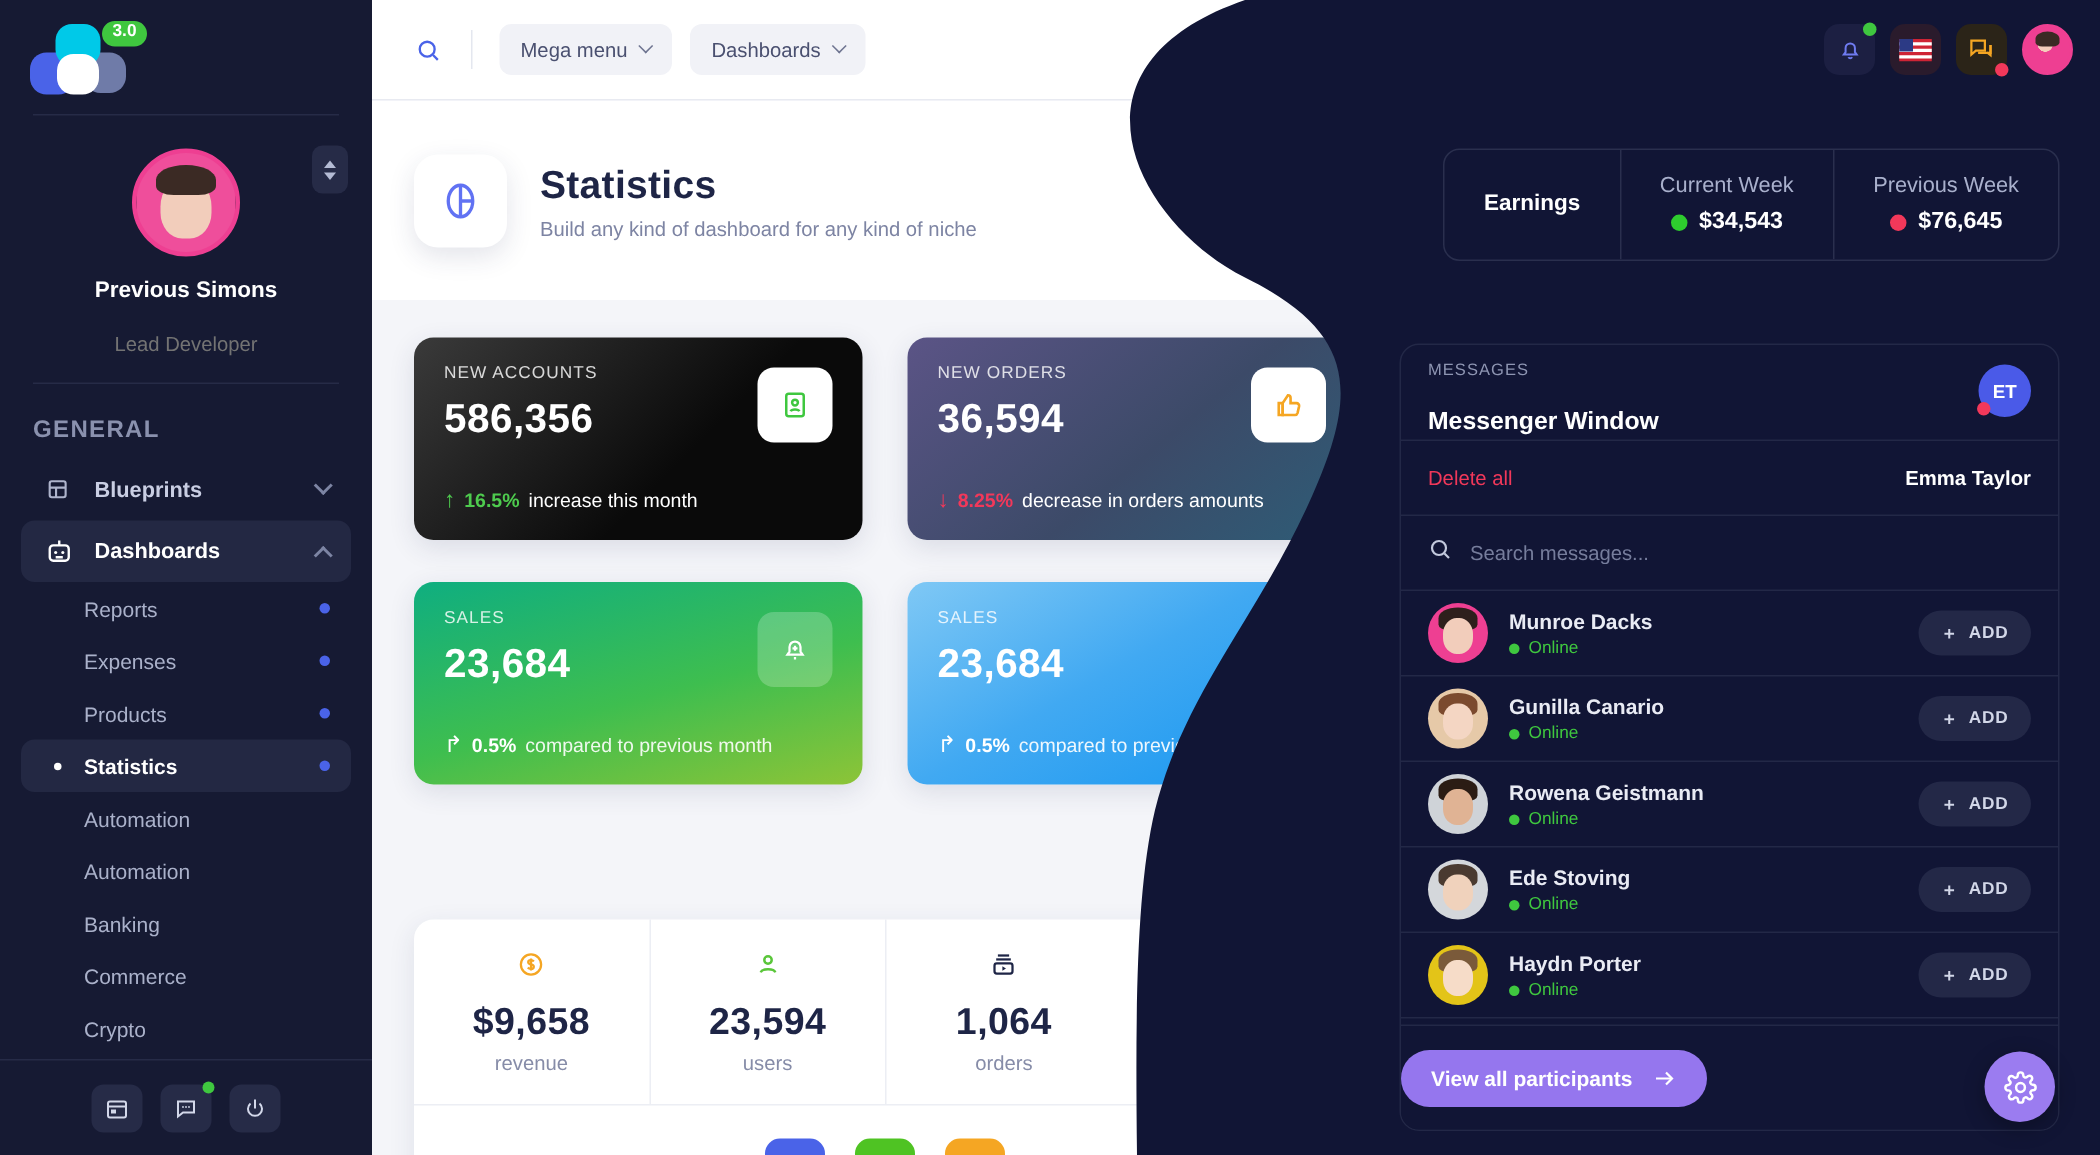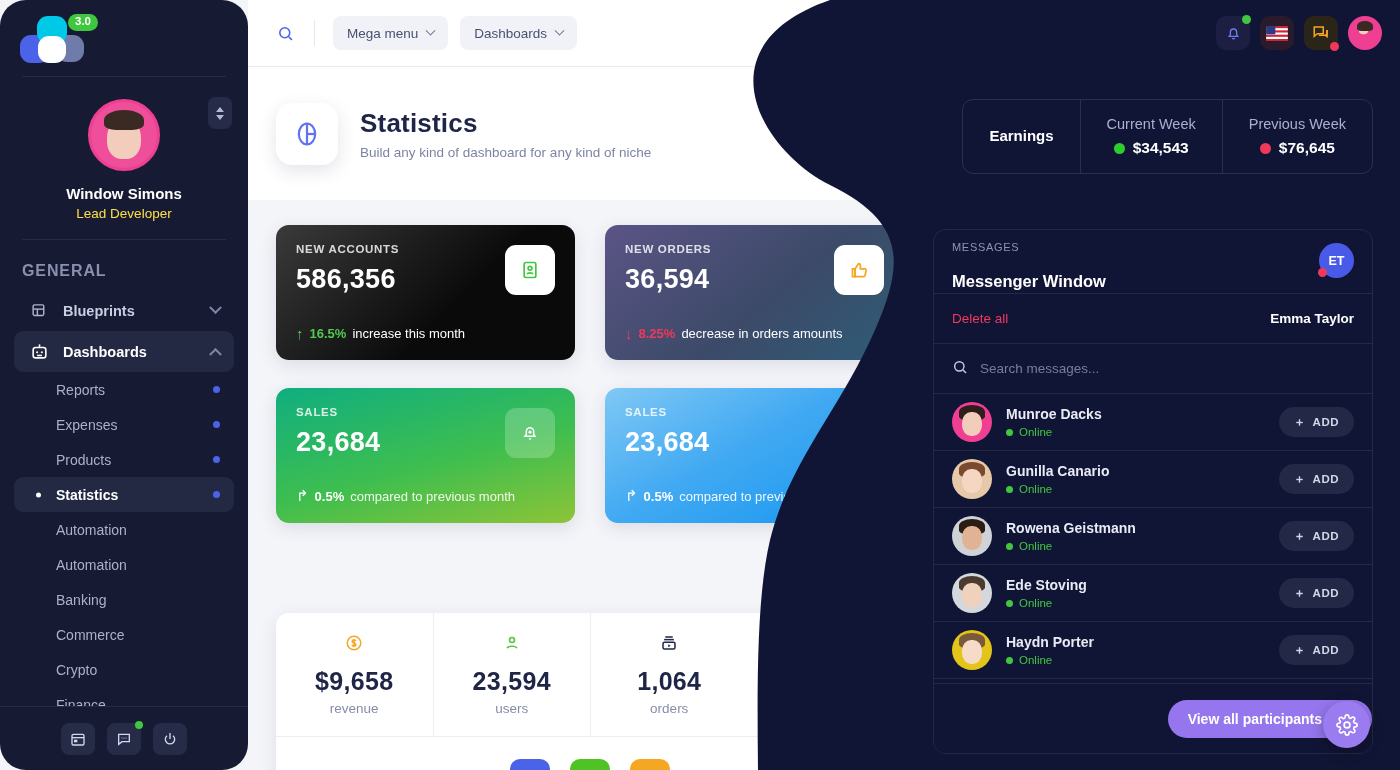--- a/index.html
+++ b/index.html
@@ -7,21 +7,21 @@
     width: 1400px; height: 770px;
     font-family: "Liberation Sans", sans-serif;
     background: #f4f5f9;
     overflow: hidden;
   }
   #root { position: relative; width: 1400px; height: 770px; }
 
   
   .sidebar {
     position: absolute; left: 0; top: 0; width: 248px; height: 770px;
-    background: #161a33; display: flex; flex-direction: column; z-index: 40; border-radius: 26px;
+    background: #161a33; display: flex; flex-direction: column; z-index: 40;
   }
   .brand { height: 76px; display: flex; align-items: center; padding-left: 18px; }
   .logo-wrap { position: relative; width: 70px; height: 44px; }
   .dot-c { position: absolute; border-radius: 10px; }
   .dot-top  { width: 30px; height: 28px; left: 19px; top: 0px;  background: #00c9e8; border-radius: 11px; }
   .dot-left { width: 30px; height: 28px; left: 2px;  top: 19px; background: #4a63e8; border-radius: 11px; }
   .dot-mid  { width: 28px; height: 27px; left: 20px; top: 20px; background: #ffffff; border-radius: 11px; }
   .dot-right{ width: 28px; height: 27px; left: 38px; top: 19px; background: #6f7ba8; border-radius: 11px; }
   .ver-badge {
     position: absolute; left: 50px; top: -2px; background: #3fc73f; color: #fff;
@@ -37,21 +37,21 @@
   }
   .avatar-lg::before {
     content: ""; position: absolute; left: 24%; top: 24%; width: 52%; height: 62%;
     border-radius: 48% 48% 42% 42%; background: #f2cdbb;
   }
   .avatar-lg::after {
     content: ""; position: absolute; left: 20%; top: 12%; width: 60%; height: 30%;
     border-radius: 50% 50% 30% 30%; background: #3b2a24;
   }
   .prof-name { color: #fff; font-size: 15px; font-weight: bold; }
-  .prof-role { color: #fde047; font-size: 13.5px; margin-top: 4px; }
+  .prof-role { color: #737373; font-size: 13.5px; margin-top: 20px; }
   .prof-toggle {
     position: absolute; right: 16px; top: 20px; width: 24px; height: 32px;
     background: #262b47; border-radius: 7px; display: flex; flex-direction: column;
     align-items: center; justify-content: center; gap: 3px; cursor: pointer;
   }
   .caret-u, .caret-d { width: 0; height: 0; border-left: 4px solid transparent; border-right: 4px solid transparent; }
   .caret-u { border-bottom: 5px solid #b4bbd4; }
   .caret-d { border-top: 5px solid #b4bbd4; }
 
   .nav-scroll { flex: 1; overflow: hidden; padding-top: 16px; position: relative; }
@@ -134,21 +134,21 @@
   .earn-val { display: flex; align-items: center; justify-content: center; gap: 8px; margin-top: 7px; color: #fff; font-size: 15.5px; font-weight: bold; }
   .earn-dot { width: 11px; height: 11px; border-radius: 50%; }
 
   
   .cards { position: absolute; left: 28px; top: 158px; width: 628px; }
   .card-row { display: flex; gap: 30px; margin-bottom: 28px; }
   .stat-card {
     width: 299px; height: 135px; border-radius: 13px; padding: 18px 20px 0;
     position: relative; color: #fff; box-shadow: 0 5px 18px rgba(40,50,90,.12);
   }
-  .sc-label { font-size: 11.5px; letter-spacing: .7px; font-weight: bold; opacity: .82; }
+  .sc-label { font-size: 11.5px; letter-spacing: .7px; font-weight: normal; opacity: .82; }
   .sc-value { font-size: 27px; font-weight: bold; margin-top: 9px; letter-spacing: .3px; }
   .sc-foot { position: absolute; left: 20px; bottom: 18px; font-size: 13px; display: flex; align-items: center; gap: 6px; white-space: nowrap; }
   .sc-pct { font-weight: bold; text-align: right; }
   .sc-badge {
     position: absolute; right: 20px; top: 20px; width: 50px; height: 50px; border-radius: 11px;
     background: #fff; display: flex; align-items: center; justify-content: center; font-size: 22px;
   }
   .sc-badge.ghost { background: rgba(255,255,255,.22); }
 
   
@@ -195,21 +195,21 @@
   .c-av .face { position: absolute; left: 25%; top: 26%; width: 50%; height: 58%; border-radius: 46%; }
   .c-av .hair { position: absolute; left: 17%; top: 8%; width: 66%; height: 36%; border-radius: 50% 50% 26% 26%; }
   .c-name { color: #e9ebf4; font-size: 14px; font-weight: bold; }
   .c-status { color: #3fc73f; font-size: 11.5px; margin-top: 4px; display: flex; align-items: center; gap: 6px; }
   .c-status .gd { width: 7px; height: 7px; border-radius: 50%; background: #3fc73f; }
   .add-btn {
     margin-left: auto; display: flex; align-items: center; gap: 8px; height: 30px; padding: 0 15px;
     background: #232847; border-radius: 15px; color: #d2d7e8; font-size: 11.5px; font-weight: bold;
     letter-spacing: .5px; cursor: pointer;
   }
-  .msg-foot { height: 70px; display: flex; align-items: center; justify-content: flex-end; }
+  .msg-foot { height: 70px; display: flex; align-items: center; justify-content: flex-start; }
   .view-all {
     display: flex; align-items: center; gap: 14px; height: 38px; padding: 0 20px;
     background: #9576ee; border-radius: 19px; color: #fff; font-size: 14px; font-weight: bold; cursor: pointer;
   }
   .gear-fab {
     position: absolute; right: 30px; bottom: 22px; width: 47px; height: 47px; border-radius: 50%;
     background: #9b7cf0; display: flex; align-items: center; justify-content: center; z-index: 60; cursor: pointer;
     box-shadow: 0 4px 14px rgba(0,0,0,.3);
   }
   
@@ -242,21 +242,21 @@
       </div>
     </div>
     <div class="sb-divider"></div>
 
     <div class="profile">
       <div class="prof-toggle">
         <span class="caret-u"></span>
         <span class="caret-d"></span>
       </div>
       <div class="avatar-lg"></div>
-      <div class="prof-name">Window Simons</div>
+      <div class="prof-name">Previous Simons</div>
       <div class="prof-role">Lead Developer</div>
     </div>
     <div class="sb-divider"></div>
 
     <div class="nav-scroll">
       <div class="nav-label">GENERAL</div>
 
       <div class="nav-item">
         <span class="nav-ico">
           <svg width="17" height="17" viewBox="0 0 24 24" fill="none" stroke="#aeb4cc" stroke-width="2">

